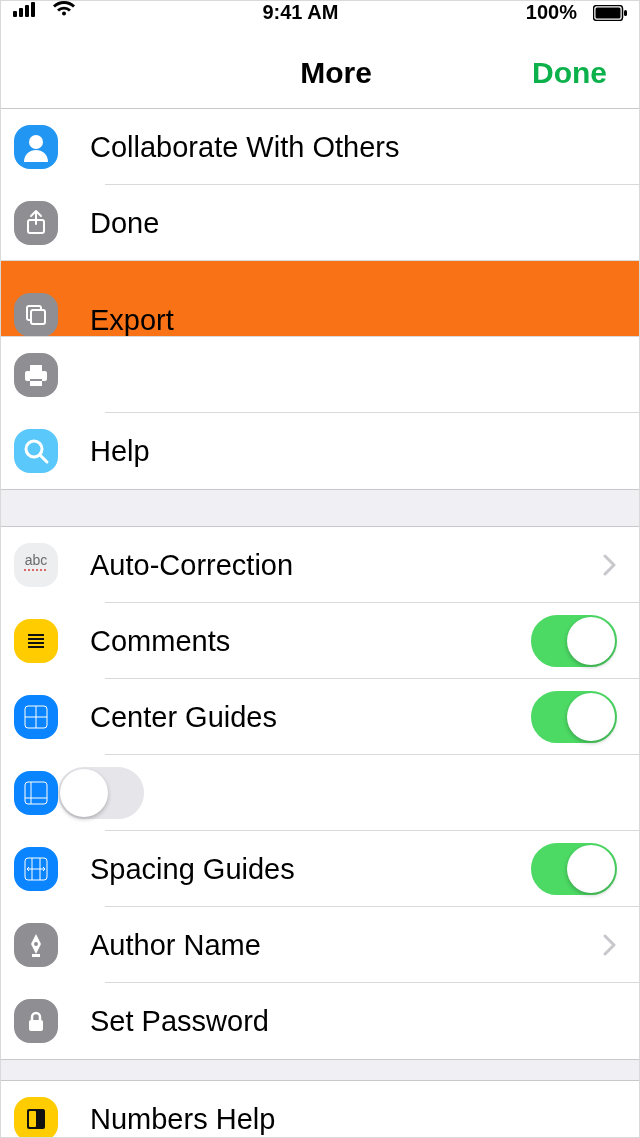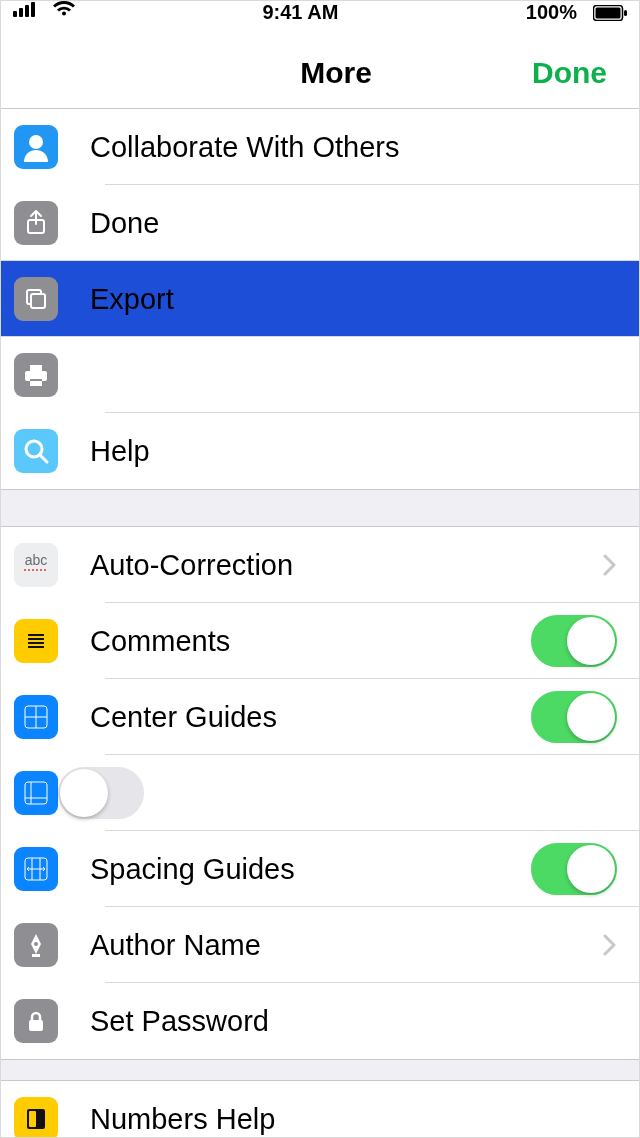--- a/index.html
+++ b/index.html
@@ -8,22 +8,22 @@
   .status-bar { height: 36px; background: #fff; display: flex; align-items: flex-start; justify-content: space-between; padding: 0 12px; font-size: 20px; font-weight: 600; }
   .sb-left, .sb-right { display: flex; align-items: center; gap: 16px; }
   .sb-time { font-weight: 600; }
   .nav-bar { height: 72px; background: #fff; display: flex; align-items: center; justify-content: center; position: relative; border-bottom: 1px solid #c8c7cc; }
   .nav-title { font-size: 30px; font-weight: 700; margin-left: 32px; }
   .nav-done { position: absolute; right: 32px; font-size: 30px; font-weight: 700; color: #0cb14b; cursor: pointer; }
   .group { background: #fff; margin: 0; }
   .group-gap { height: 38px; background: #efeff4; border-top: 1px solid #c8c7cc; border-bottom: 1px solid #c8c7cc; }
   .group-gap-small { height: 22px; background: #efeff4; border-top: 1px solid #c8c7cc; border-bottom: 1px solid #c8c7cc; }
   .row { display: flex; align-items: center; height: 76px; padding-left: 13px; padding-right: 22px; position: relative; background: #fff; cursor: pointer; }
-  .row.selected { background: #1d4ed8; }
-  .row-icon { width: 44px; height: 44px; border-radius: 9px; display: flex; align-items: center; justify-content: center; flex-shrink: 0; }
+  .row.selected { background: #f97316; align-items: flex-end; }
+  .row-icon { width: 44px; height: 44px; border-radius: 16px; display: flex; align-items: center; justify-content: center; flex-shrink: 0; }
   .row-label { font-size: 29px; font-weight: 400; color: #000; margin-left: 32px; flex: 1; }
   .sep { position: absolute; bottom: 0; left: 104px; right: 0; height: 1px; background: #d9d9d9; }
   .chevron { color: #c7c7cc; font-size: 34px; font-weight: 300; }
   .toggle { width: 86px; height: 52px; border-radius: 26px; position: relative; background: #e5e5ea; border: 2px solid #e5e5ea; cursor: pointer; }
   .toggle.on { background: #4cd964; border-color: #4cd964; }
   .knob { position: absolute; width: 48px; height: 48px; border-radius: 50%; background: #fff; top: 0; left: 0; box-shadow: 0 2px 4px rgba(0,0,0,0.25); transition: left .1s; }
   .toggle.on .knob { left: 34px; }
 
   
   .ic-bg-blue   { background: #2196f3; }

